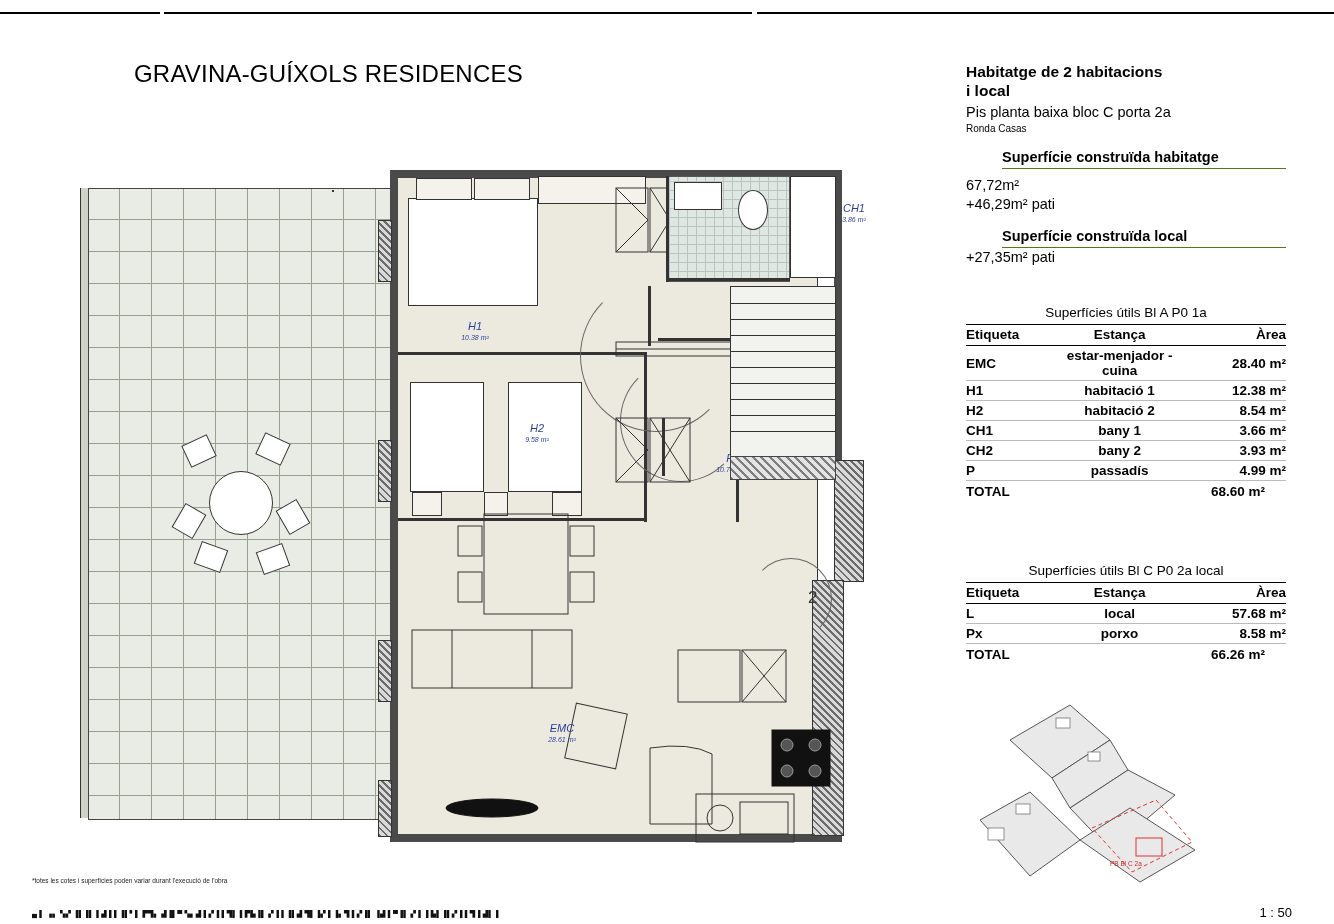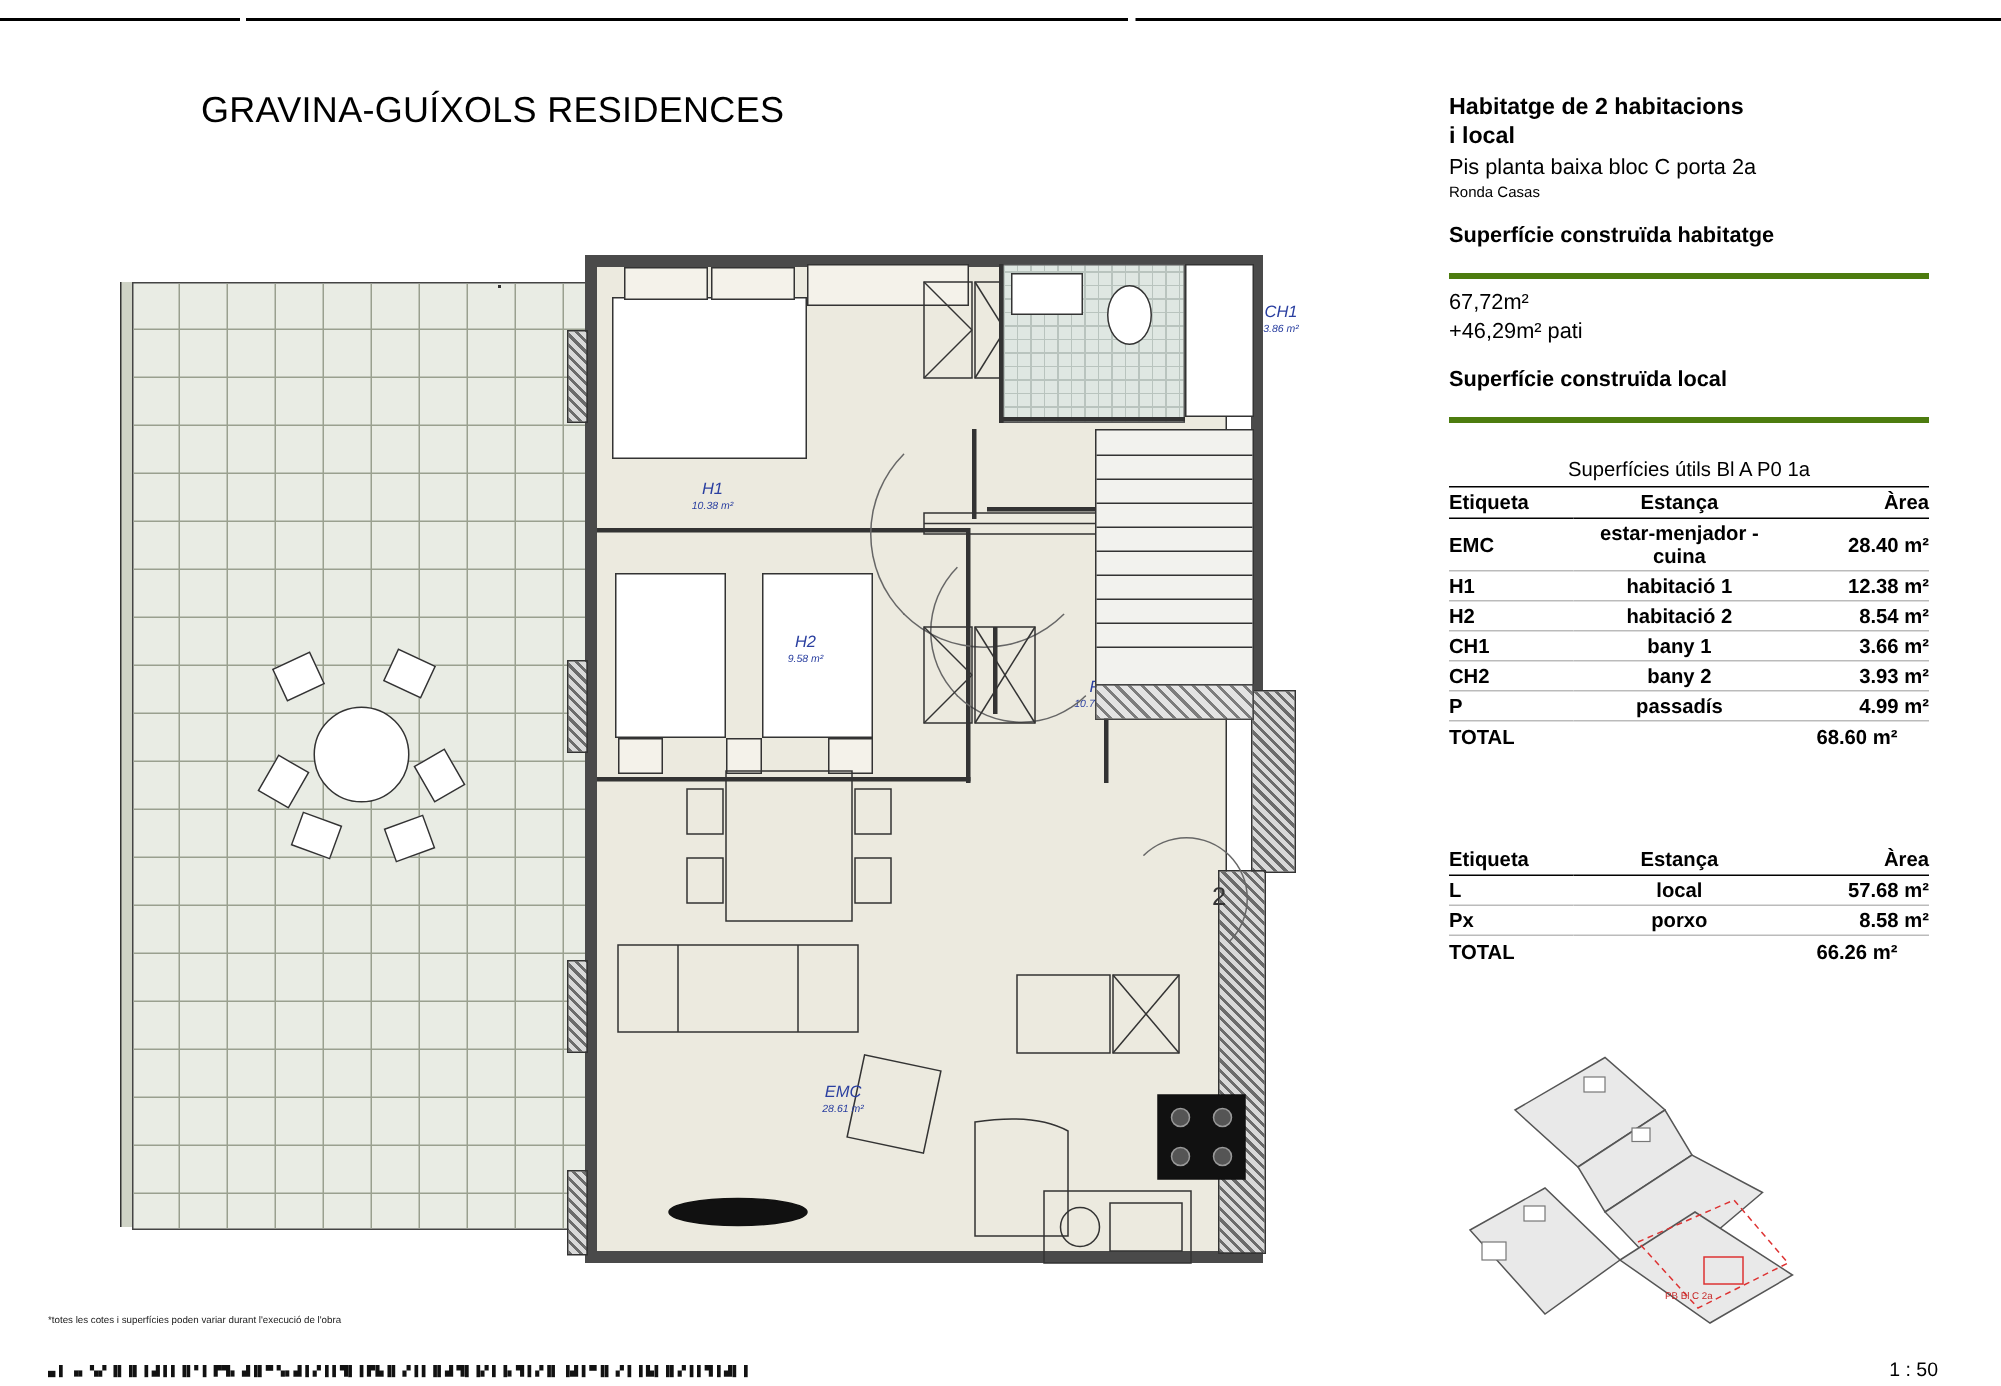--- a/index.html
+++ b/index.html
@@ -10,21 +10,21 @@
   .top-rule{position:absolute;top:12px;height:2px;background:#000;}
 
   
   .title{position:absolute;left:134px;top:60px;font-size:24px;letter-spacing:.2px;}
 
   
   .info{position:absolute;left:966px;top:62px;width:320px;}
   .info .h1{font-size:15.5px;line-height:19px;font-weight:bold;}
   .info .h2{font-size:14.5px;line-height:18px;margin-top:3px;}
   .info .small{font-size:10px;line-height:13px;margin-top:1px;}
-  .info .sec{font-size:14.5px;font-weight:bold;margin-top:14px;border-bottom:4px solid #4d7c0f;padding-bottom:17px;display:block;}
+  .info .sec{font-size:14.5px;font-weight:bold;margin-top:14px;border-bottom:1px solid #4d7c0f;padding-bottom:3px;display:block;margin-left:36px;}
   .info .val{font-size:14.5px;line-height:19px;margin-top:7px;}
 
   
   .tbl{position:absolute;width:320px;font-size:13.5px;}
   .tbl .cap{text-align:center;font-size:13.5px;padding-bottom:4px;}
   .tbl table{border-collapse:collapse;width:100%;}
   .tbl th,.tbl td{padding:2px 0;font-weight:bold;}
   .tbl thead th{border-bottom:1px solid #000;padding-bottom:3px;}
   .tbl tbody td{border-bottom:1px solid #bbb;}
   .tbl tbody tr:last-child td{border-bottom:1px solid #000;}
@@ -82,20 +82,21 @@
     <div class="h1">Habitatge de 2 habitacions</div>
     <div class="h1">i local</div>
     <div class="h2">Pis planta baixa bloc C porta 2a</div>
     <div class="small">Ronda Casas</div>
 
     <div class="sec">Superfície construïda habitatge</div>
     <div class="val">67,72m²</div>
     <div class="val" style="margin-top:0">+46,29m² pati</div>
 
     <div class="sec">Superfície construïda local</div>
+    <div class="val" style="margin-top:0">+27,35m² pati</div>
   </div>
 
   <div class="tbl" style="left:966px;top:305px;">
     <div class="cap capline">Superfícies útils Bl A P0 1a</div>
     <table>
       <thead>
         <tr>
           <th class="c-lbl">Etiqueta</th>
           <th class="c-room">Estança</th>
           <th class="c-area">Àrea</th>
@@ -135,20 +136,21 @@
         <tr class="totalrow">
           <td class="c-lbl">TOTAL</td>
           <td class="c-room"></td>
           <td class="c-area">68.60 m²</td>
         </tr>
       </tbody>
     </table>
   </div>
 
   <div class="tbl" style="left:966px;top:563px;">
+    <div class="cap capline">Superfícies útils Bl C P0 2a local</div>
     <table>
       <thead>
         <tr>
           <th class="c-lbl">Etiqueta</th>
           <th class="c-room">Estança</th>
           <th class="c-area">Àrea</th>
         </tr>
       </thead>
       <tbody>
         <tr>

